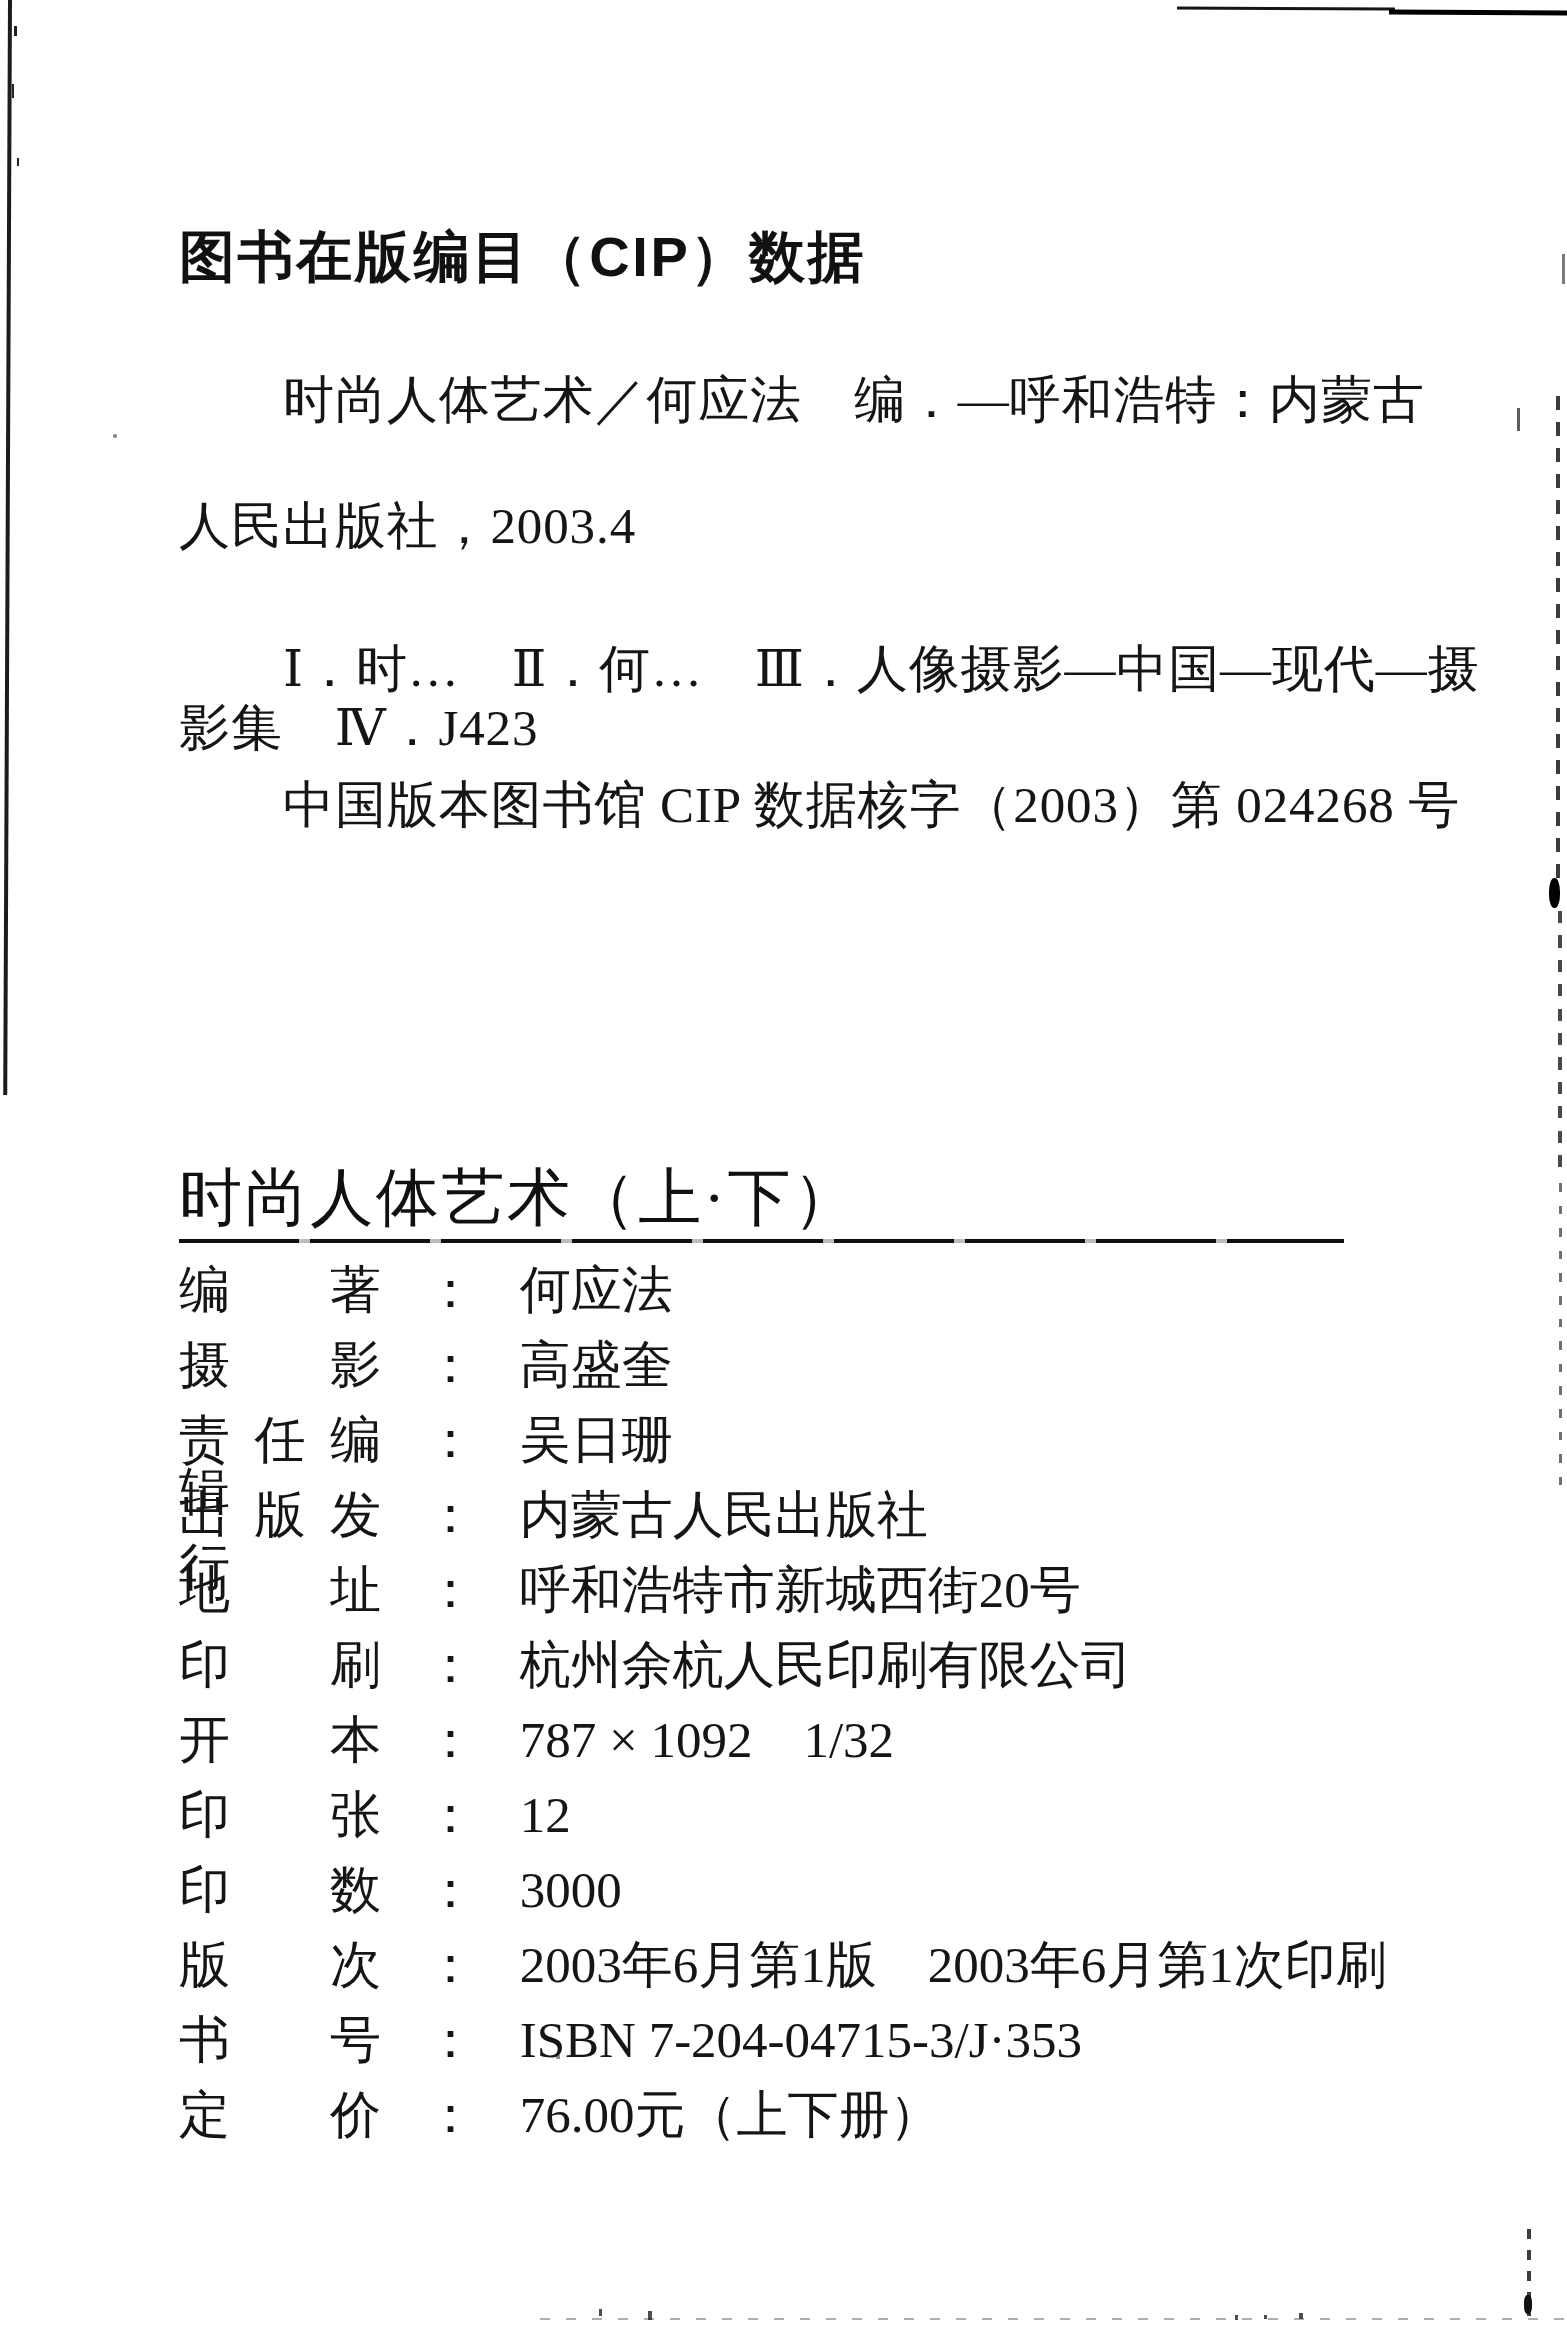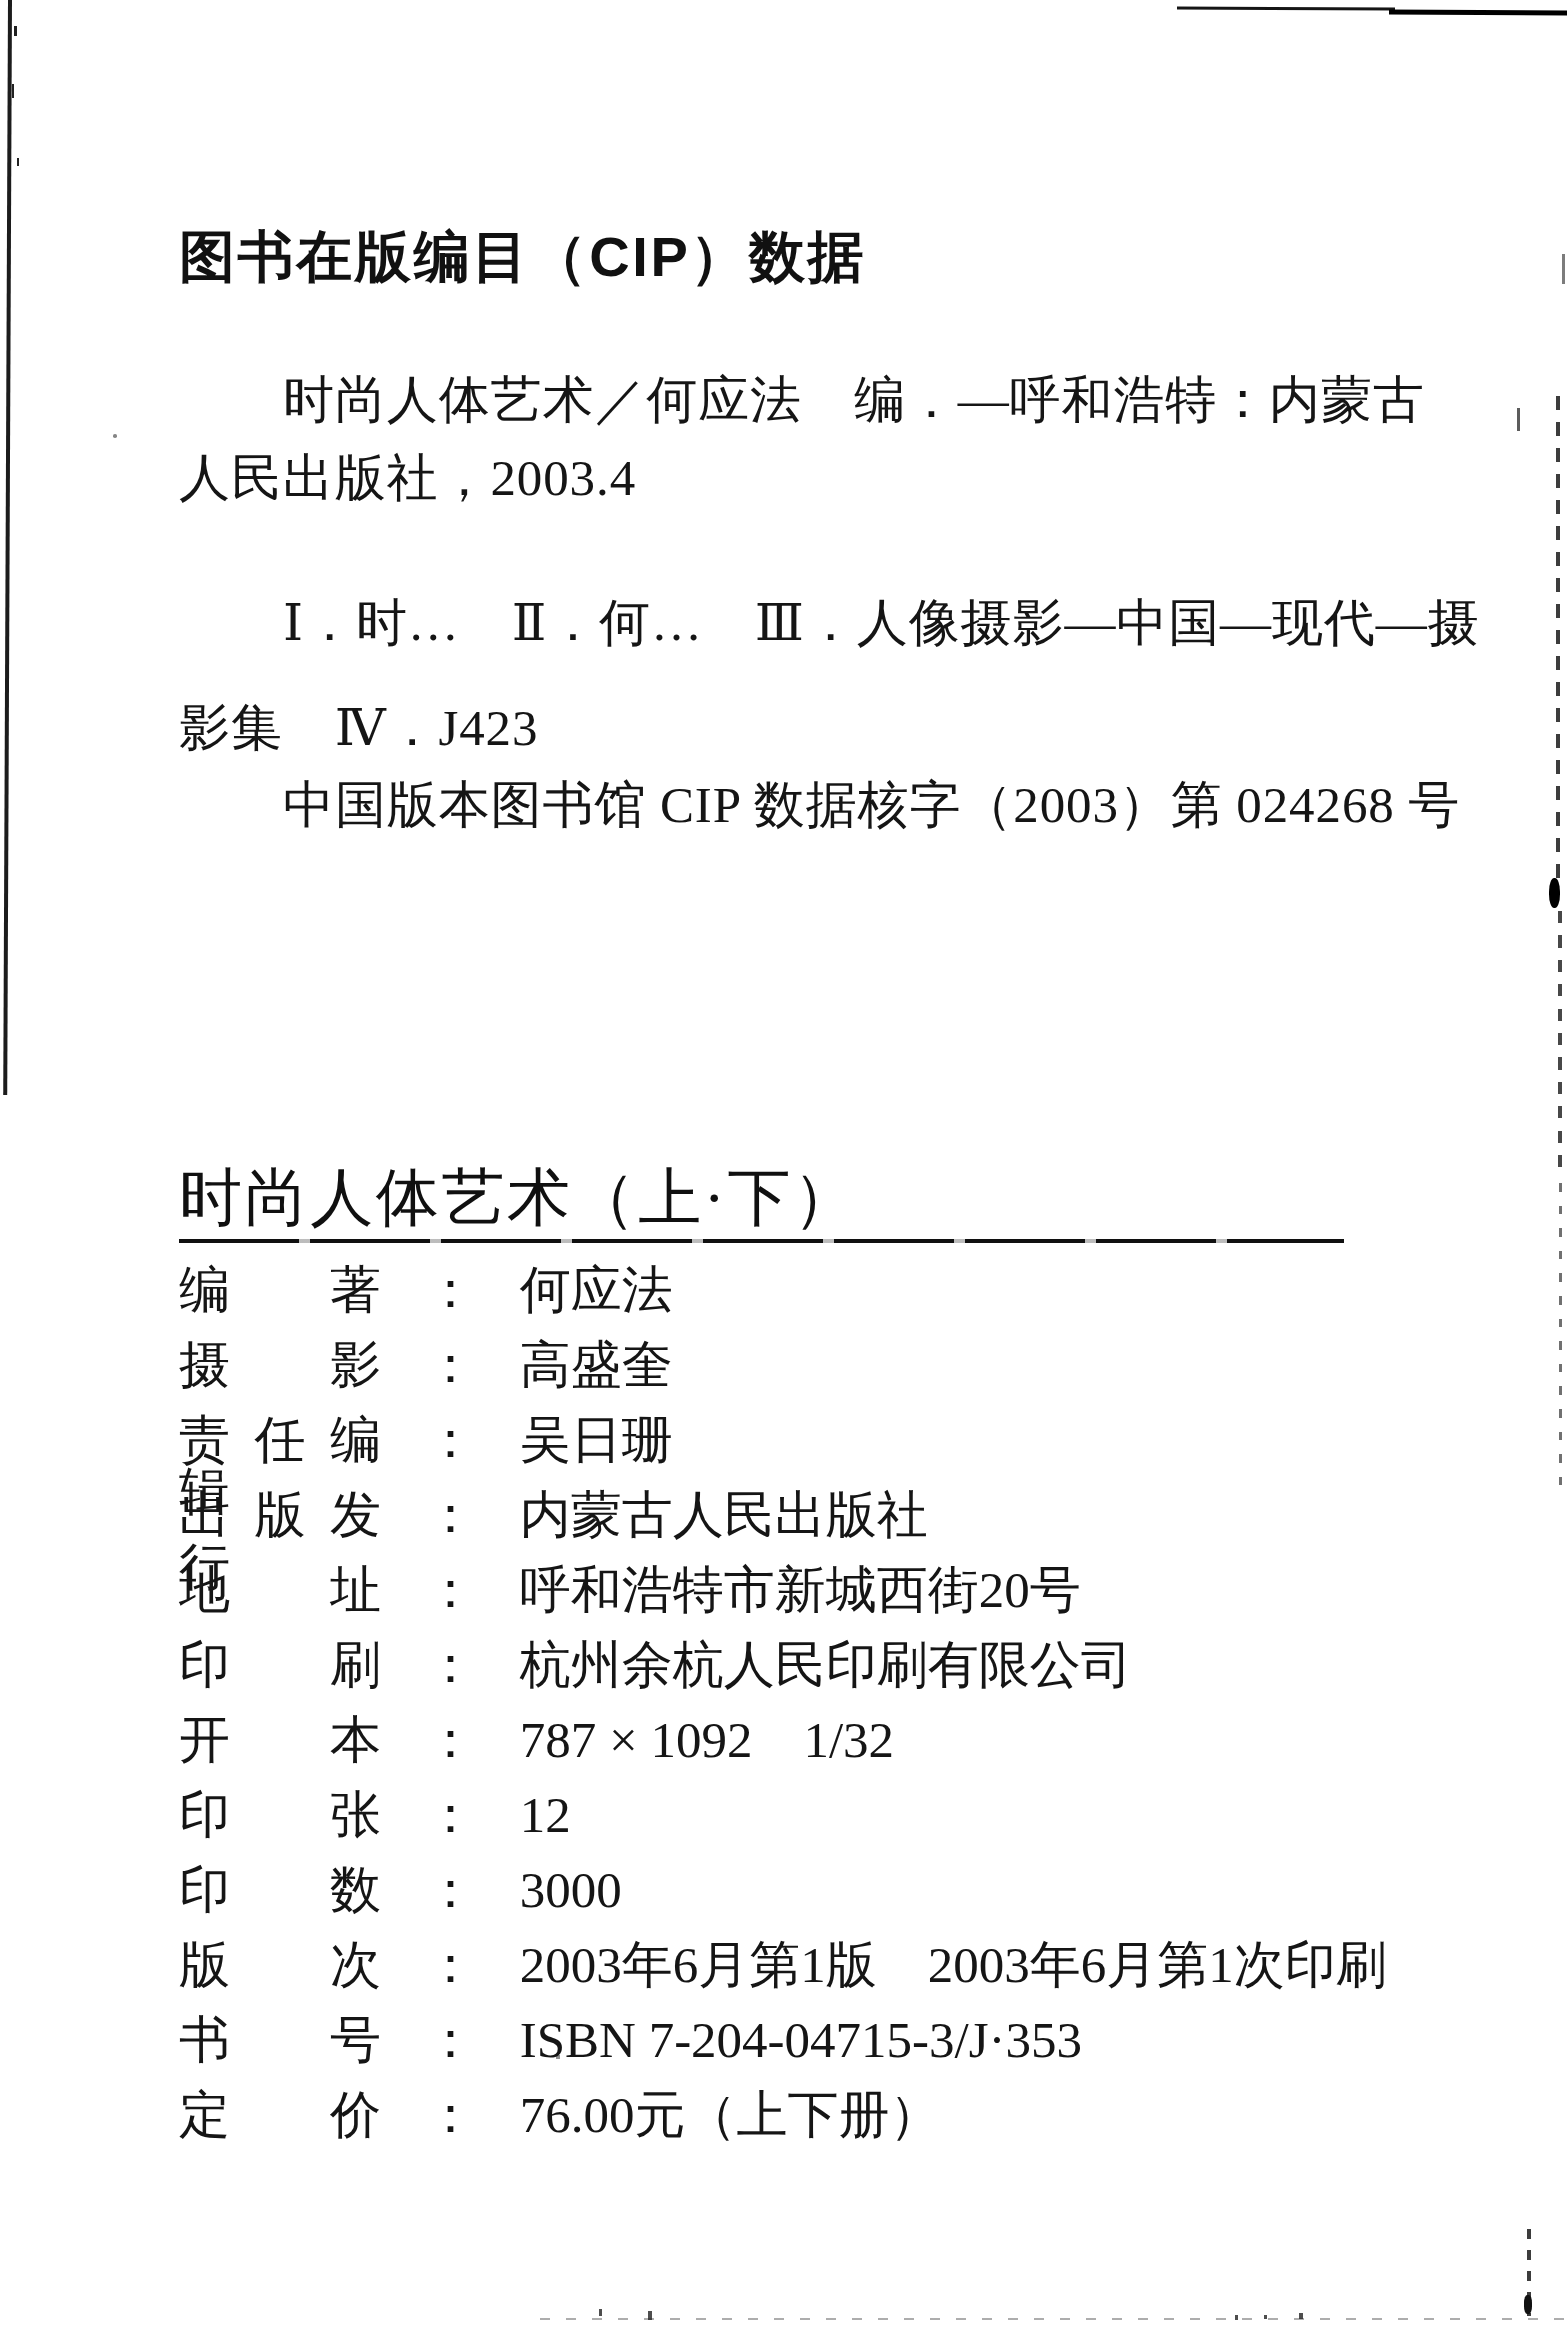--- a/index.html
+++ b/index.html
@@ -16,23 +16,23 @@
     font-family:"Liberation Sans","DejaVu Sans",sans-serif;
     font-weight:bold;font-size:56px;line-height:63px;letter-spacing:2.6px;
     white-space:pre;color:#111;
   }
   .cip-line{
     position:absolute;left:179px;font-size:51px;line-height:57px;
     white-space:pre;letter-spacing:0.9px;color:#151515;
   }
   .cip-line.indent{left:283px;}
   .cl0{top:372px;}
-  .cl1{top:450px;text-align:center;}
+  .cl1{top:498px;text-align:center;}
   .cl2{top:547px;}
-  .cl3{top:595px;text-align:right;}
+  .cl3{top:641px;text-align:right;}
   .cl4{top:700px;}
   .cl5{top:777px;}
 
   .book-title{
     position:absolute;left:179px;top:1163px;
     font-size:63px;line-height:70px;letter-spacing:2.6px;white-space:pre;
     color:#101010;
   }
   .title-rule{
     position:absolute;left:179px;top:1239px;width:1165px;height:3.5px;

